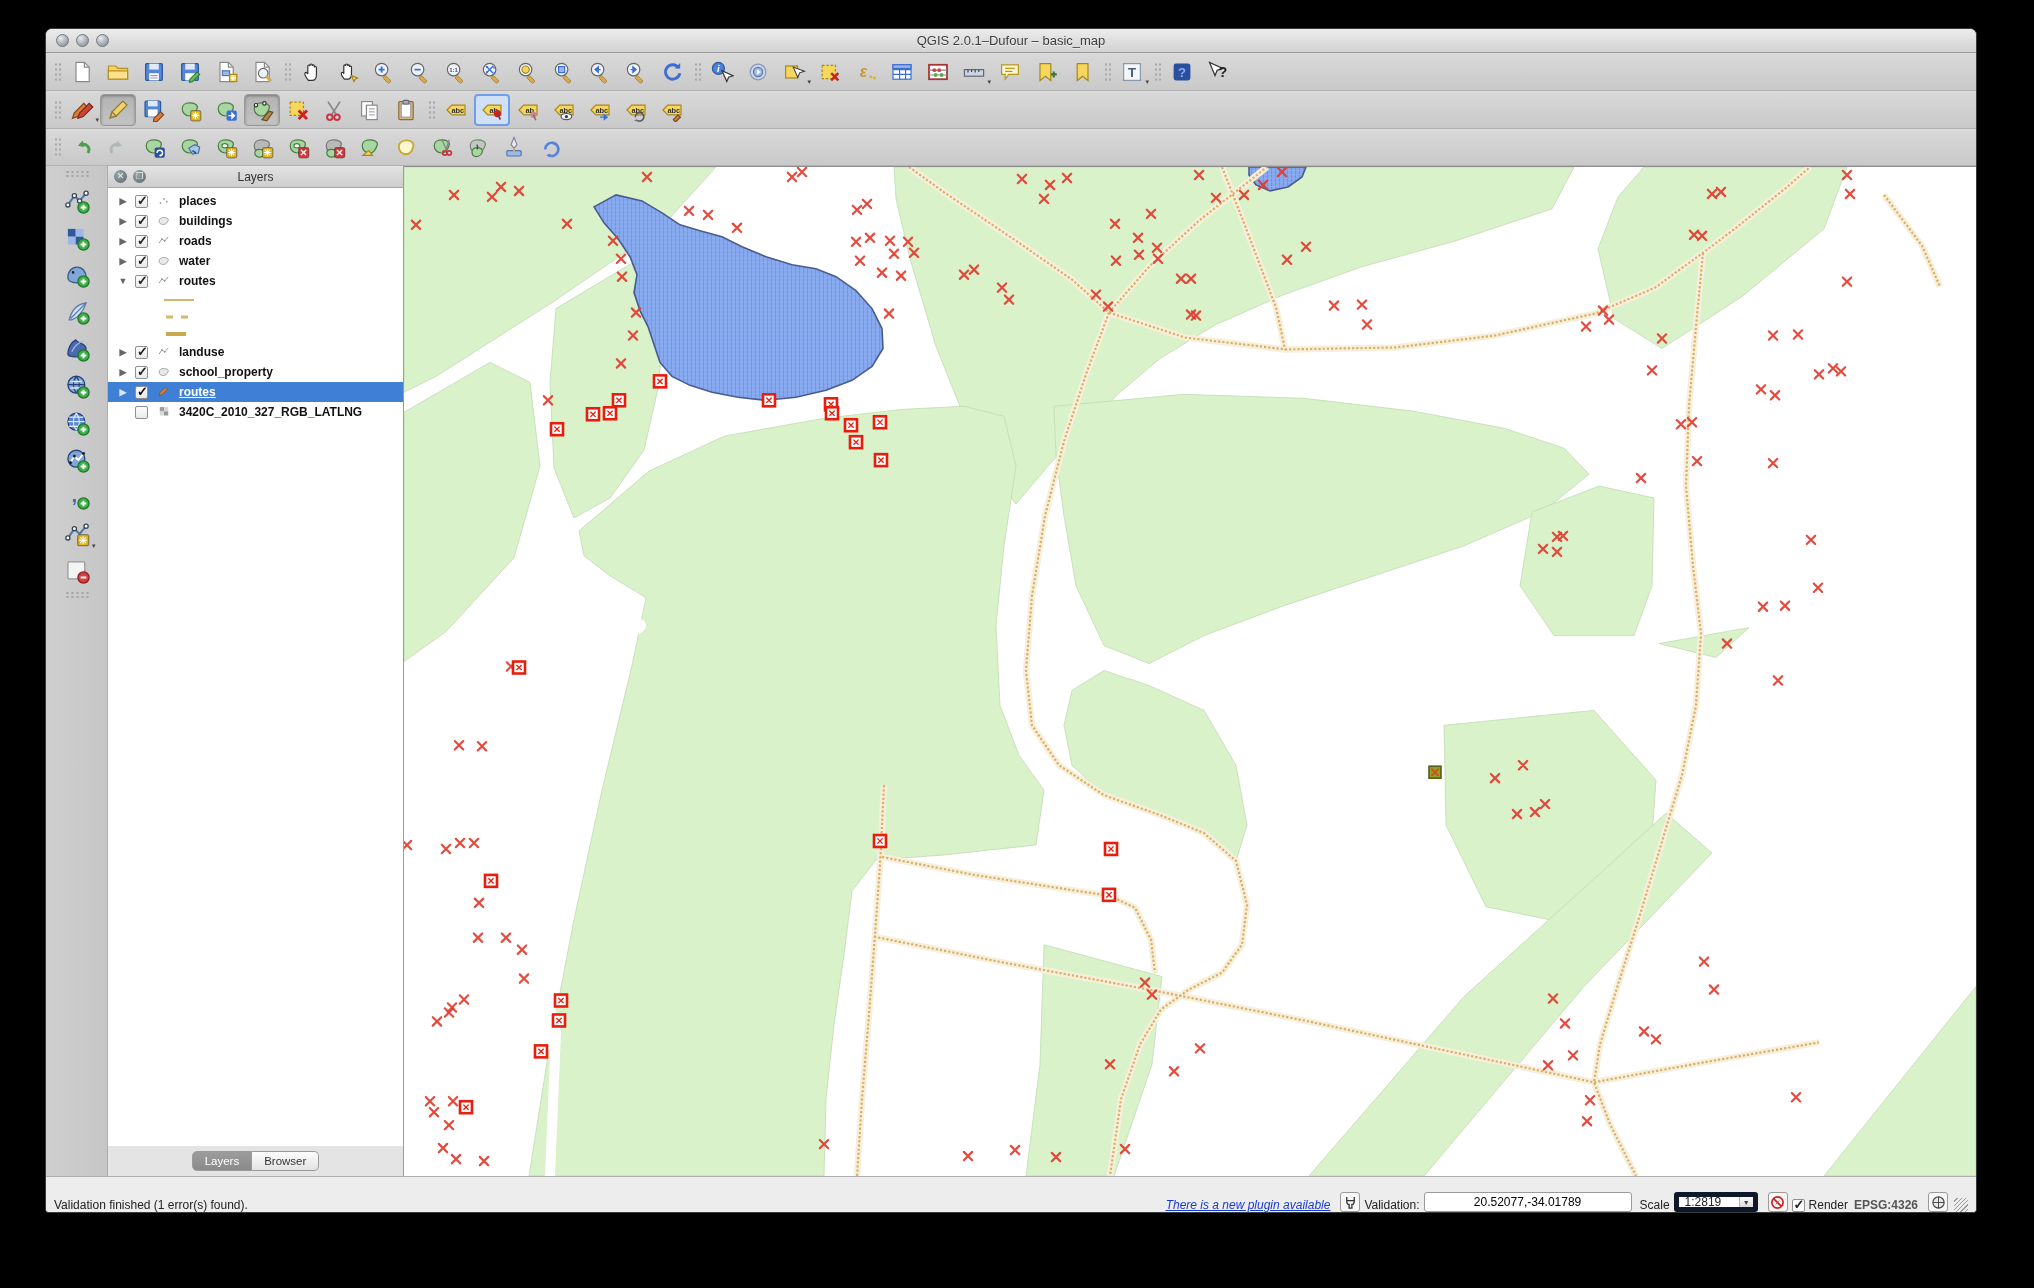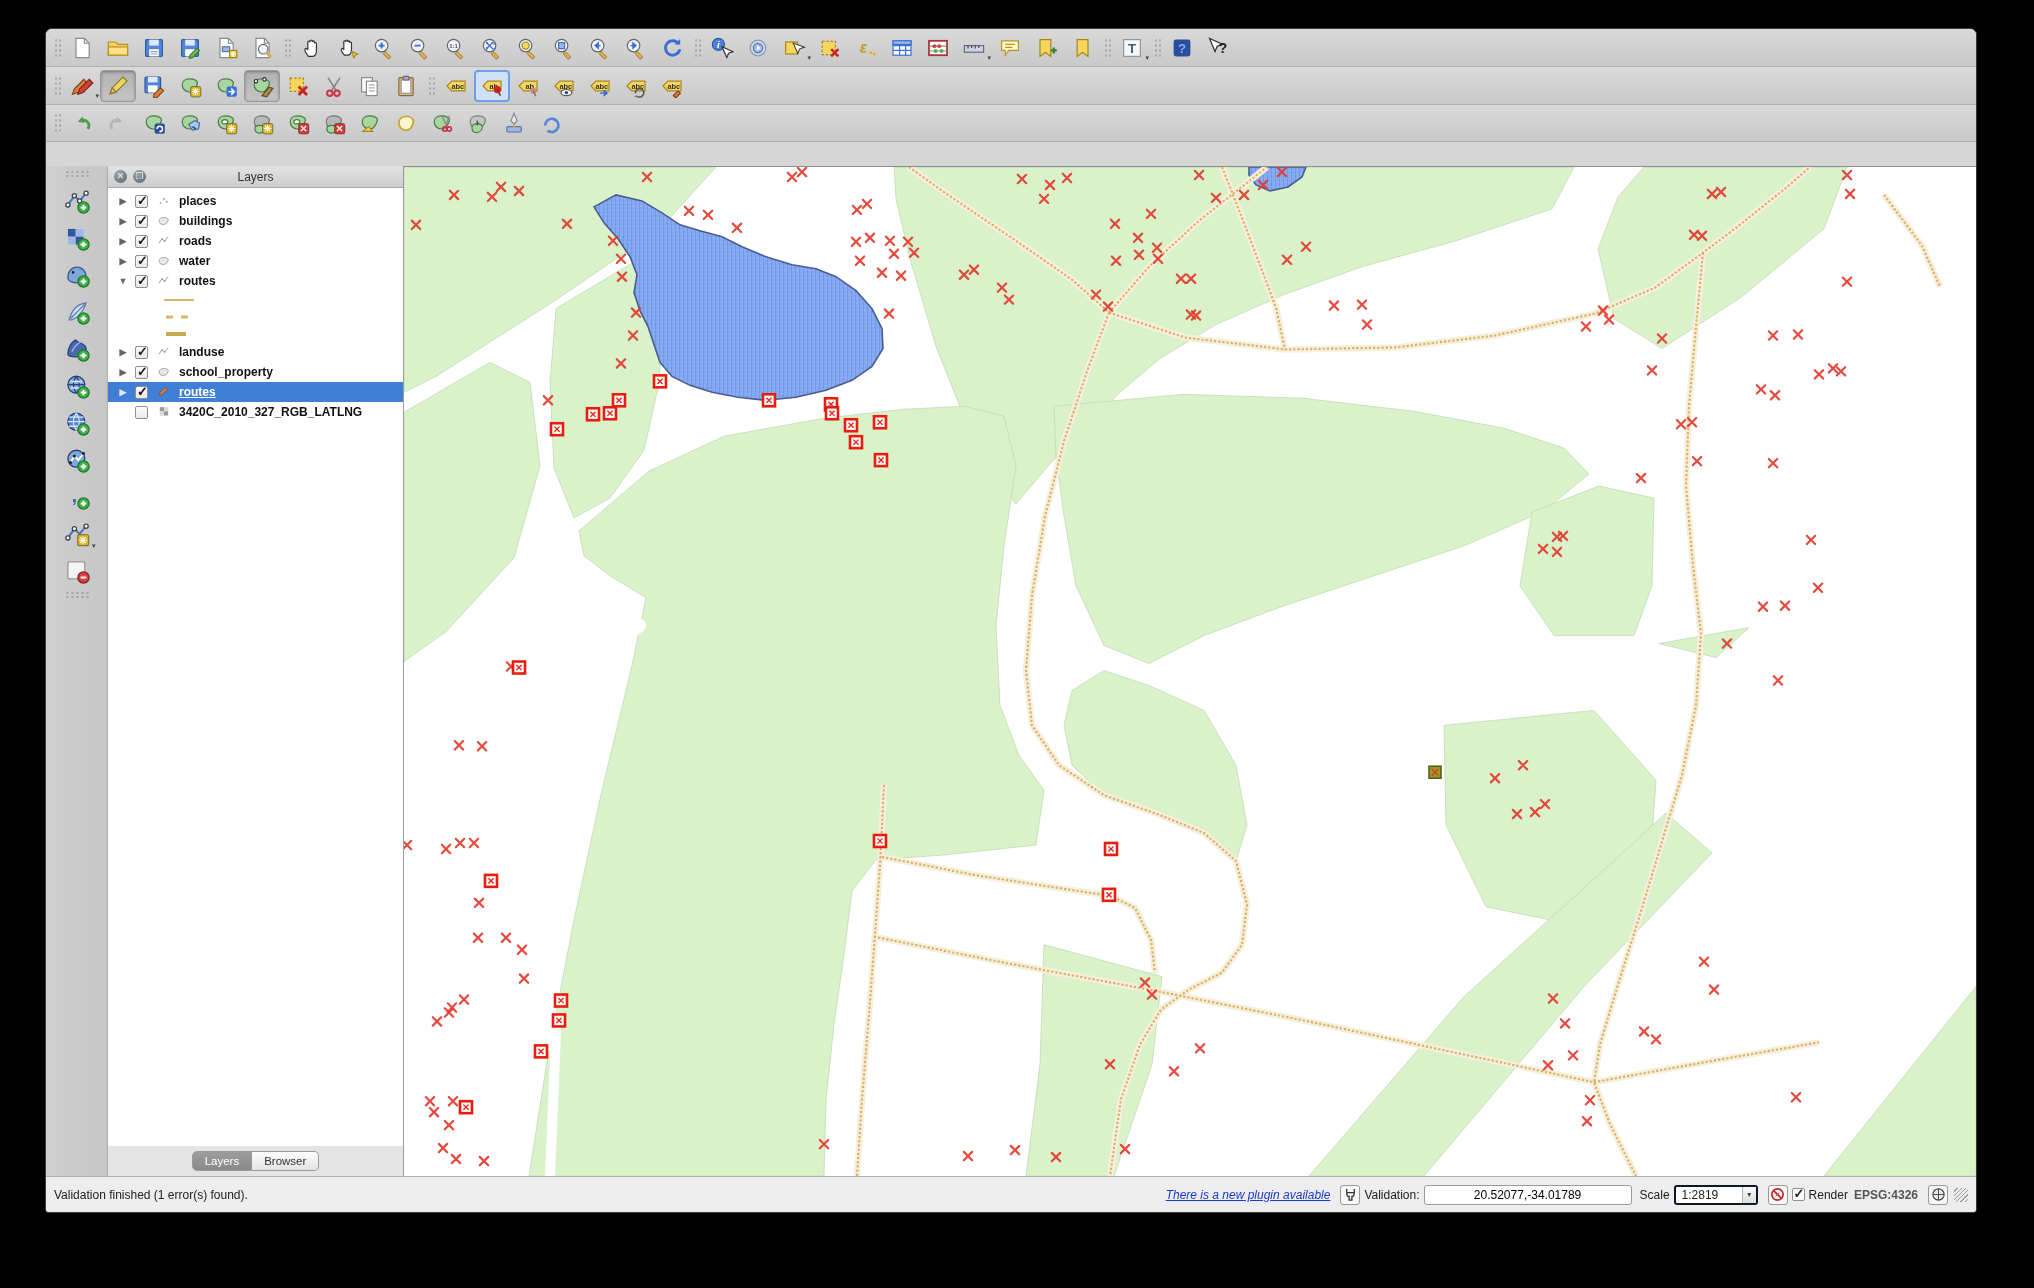--- a/index.html
+++ b/index.html
@@ -47,39 +47,45 @@
   .legend-row svg{width:30px;height:10px;}
   #panel-tabs{height:30px;display:flex;align-items:center;justify-content:center;background:#e4e4e4;}
   .seg{font-size:11.5px;padding:3px 12px;border:1px solid #9a9a9a;background:linear-gradient(#fdfdfd,#e3e3e3);color:#333;}
   .seg.first{border-radius:5px 0 0 5px;}
   .seg.last{border-radius:0 5px 5px 0;border-left:none;}
   .seg.active{background:linear-gradient(#9c9c9c,#8a8a8a);color:#fff;}
   
   #map{flex:1;position:relative;background:#fff;border-top:1px solid #8e8e8e;overflow:hidden;}
   #map svg{position:absolute;left:0;top:0;}
   
-  #statusbar{position:absolute;left:0;right:0;bottom:0;height:36px;background:#ededed;border-top:1px solid #aeaeae;display:flex;align-items:center;font-size:12px;color:#222;padding:0 8px;}
+  #statusbar{position:absolute;left:0;right:0;bottom:0;height:36px;background:#ededed;border-top:1px solid #aeaeae;display:flex;align-items:flex-end;font-size:12px;color:#222;padding:0 8px;}
   #status-msg{white-space:nowrap;}
   #status-spacer{flex:1;}
   #plugin-link{color:#1a3bd1;text-decoration:underline;margin-right:6px;white-space:nowrap;font-style:italic;}
   .sb-icon{width:20px;height:20px;border:1px solid #9a9a9a;border-radius:3px;background:#f7f7f7;display:flex;align-items:center;justify-content:center;margin:0 4px;}
   .sb-icon svg{width:15px;height:15px;}
   #coord-input{width:208px;height:20px;border:1px solid #9a9a9a;border-radius:3px;background:#fff;text-align:center;font-size:12px;font-family:"Liberation Sans",sans-serif;margin:0 8px 0 4px;}
-  #scale-combo{width:84px;height:20px;border:2px solid #0f172a;border-radius:3px;background:#fff;display:flex;align-items:center;margin:0 6px 0 4px;}
+  #scale-combo{width:84px;height:20px;border:5px solid #0f172a;border-radius:3px;background:#fff;display:flex;align-items:center;margin:0 6px 0 4px;}
   #scale-combo .val{flex:1;padding-left:6px;}
   #scale-combo .arr{width:14px;height:100%;border-left:1px solid #b5b5b5;background:linear-gradient(#fafafa,#dcdcdc);font-size:7px;display:flex;align-items:center;justify-content:center;color:#444;}
   .render-cb{width:13px;height:13px;border:1px solid #8f8f8f;border-radius:2px;background:#fff;position:relative;margin-right:4px;}
   .render-cb::after{content:"✓";position:absolute;left:1px;top:-3px;font-size:13px;color:#222;font-weight:bold;}
   #epsg{color:#555;margin:0 6px;white-space:nowrap;font-weight:bold;}
   #resize-grip{width:14px;height:14px;margin-left:2px;background:repeating-linear-gradient(135deg,transparent,transparent 2px,#9a9a9a 2px,#9a9a9a 3px);}
 </style>
 </head>
 <body>
 
 <div id="window">
+  <div id="titlebar">
+    <div class="tl" id="tl-close"></div>
+    <div class="tl" id="tl-min"></div>
+    <div class="tl" id="tl-zoom"></div>
+    <div id="win-title">QGIS 2.0.1–Dufour – basic_map</div>
+  </div>
 
   <div id="toolbars">
       <div class="tb-row">
         <div class="grip"></div>
         <div class="tb-btn">
           <svg viewBox="0 0 20 20">
             <path d="M5 2h7l4 4v12H5z" fill="#fff" stroke="#8a8a8a"></path>
             <path d="M12 2v4h4" fill="none" stroke="#8a8a8a"></path>
           </svg>
         </div>

